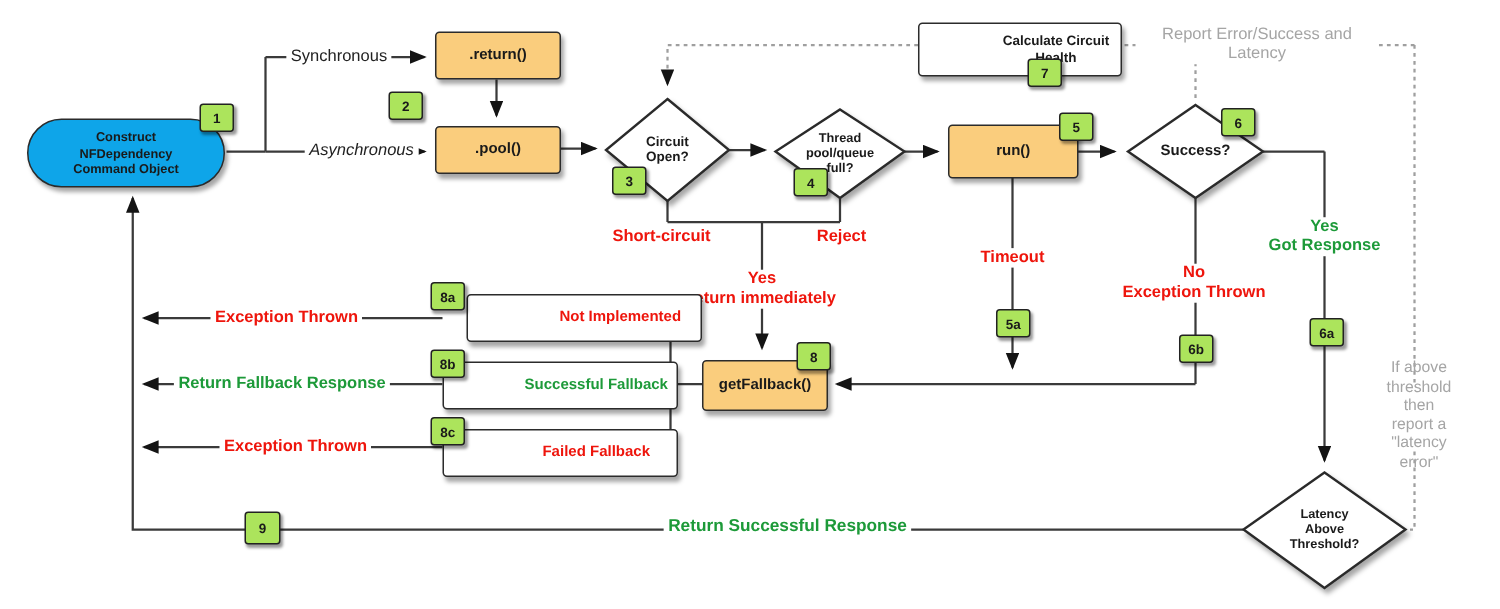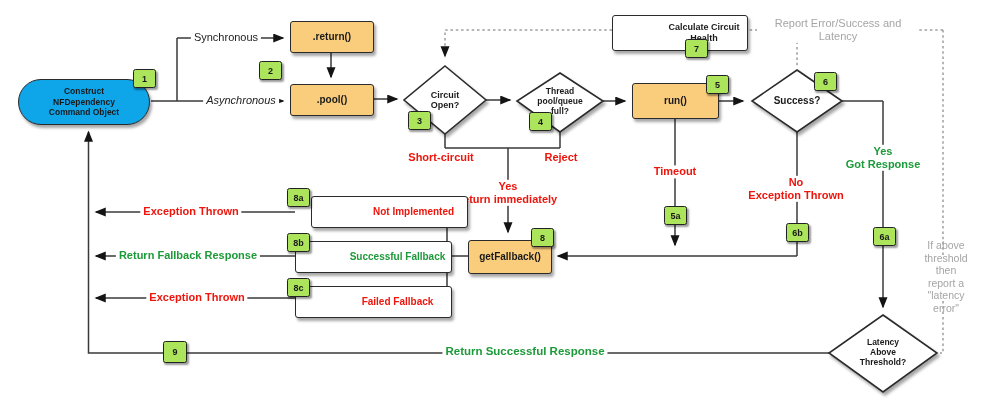--- a/index.html
+++ b/index.html
@@ -118,21 +118,21 @@
   <div class="badge" style="left:408px;top:111px;">3</div>
   <div class="badge" style="left:529px;top:112px;">4</div>
   <div class="badge" style="left:706px;top:75px;">5</div>
   <div class="badge" style="left:814px;top:72px;">6</div>
   <div class="badge" style="left:685px;top:39px;">7</div>
   <div class="badge" style="left:531px;top:228px;">8</div>
   <div class="badge" style="left:287px;top:188px;">8a</div>
   <div class="badge" style="left:287px;top:233px;">8b</div>
   <div class="badge" style="left:287px;top:278px;">8c</div>
   <div class="badge" style="left:664px;top:206px;">5a</div>
-  <div class="badge" style="left:873px;top:227px;">6a</div>
+  <div class="badge" style="left:873px;top:212px;">6a</div>
   <div class="badge" style="left:786px;top:223px;">6b</div>
   <div class="badge" style="left:163px;top:341px;width:22px;height:20px;">9</div>
 
   <div class="lbl plain" style="left:226px;top:38px;">Synchronous</div>
   <div class="lbl plain" style="left:241px;top:101px;font-style:italic;">Asynchronous</div>
   <div class="lbl red" style="left:441px;top:158px;">Short-circuit</div>
   <div class="lbl red" style="left:561px;top:158px;">Reject</div>
   <div class="lbl red" style="left:508px;top:193px;">Yes
 return immediately</div>
   <div class="lbl red" style="left:675px;top:172px;">Timeout</div>

